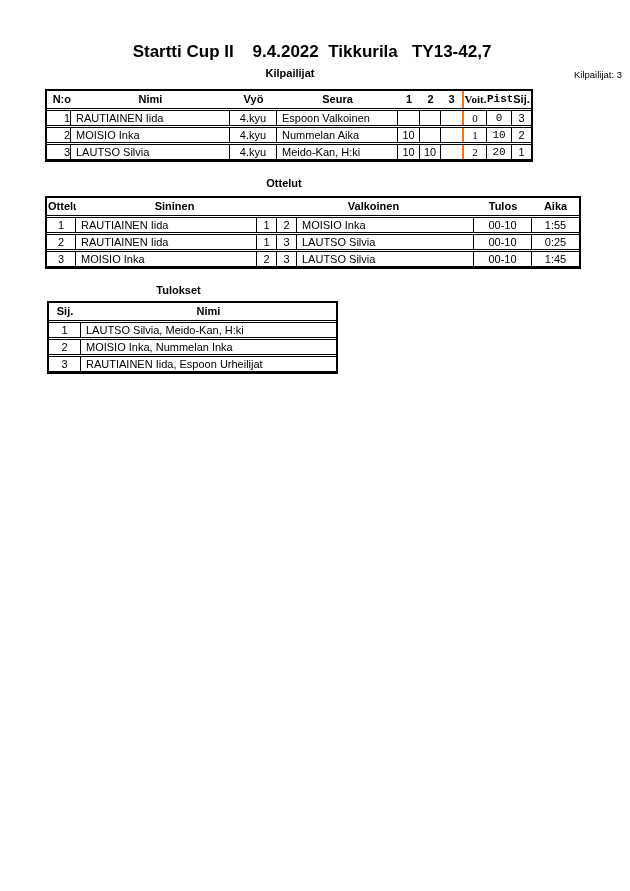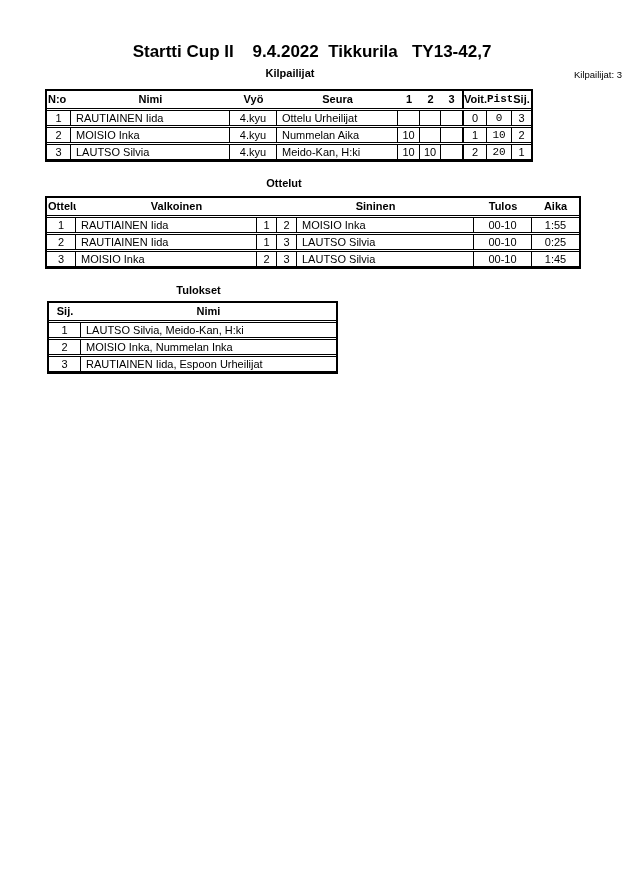--- a/index.html
+++ b/index.html
@@ -27,21 +27,21 @@
   }
 
   .sec-title {
     position: absolute;
     font-size: 11px; font-weight: bold;
     text-align: center;
     white-space: pre;
   }
   .sec-title.kilp { top: 67px; left: 40px; width: 466px; }
   .sec-title.otte { top: 177px; left: 16px; width: 502px; }
-  .sec-title.tulo { top: 284px; left: 38px; width: 287px; }
+  .sec-title.tulo { top: 284px; left: 18px; width: 287px; }
 
   .count-label {
     position: absolute;
     top: 69px; right: 25px;
     font-size: 9.5px;
     white-space: pre;
   }
 
   
   .tbl {
@@ -67,28 +67,28 @@
   }
   .row:first-of-type { margin-top: 1px; }
   .c {
     box-sizing: border-box;
     overflow: hidden;
     white-space: nowrap;
   }
   .row .c { border-right: 1px solid #000; }
   .row .c:last-child { border-right: none; }
   .row .c.nobr { border-right: none; }
-  .c.thickleft { border-left: 2px solid #000000; }
+  .c.thickleft { border-left: 2px solid #f97316; font-family: Liberation Serif, serif; }
   .tc { text-align: center; }
   .tl { text-align: left; padding-left: 5px; }
   .hl { text-align: left; padding-left: 1px; }
 
   
   .tbl.t1 { left: 28px; top: 89px; width: 484px; }
-  .t1c0 { flex: 0 0 24px; }
+  .t1c0 { flex: 0 0 24px; text-align: right; }
   .t1c1 { flex: 0 0 159px; }
   .t1c2 { flex: 0 0 47px; }
   .t1c3 { flex: 0 0 121px; }
   .t1c4 { flex: 0 0 22px; }
   .t1c5 { flex: 0 0 21px; }
   .t1c6 { flex: 0 0 21px; }
   .t1c7 { flex: 0 0 25px; }
   .t1c8 { flex: 0 0 25px; font-family: Liberation Mono, monospace; }
   .t1c9 { flex: 1 1 auto; }
 
@@ -130,21 +130,21 @@
       <div class="c t1c6 tc">3</div>
       <div class="c t1c7 tc thickleft">Voit.</div>
       <div class="c t1c8 tc">Pist.</div>
       <div class="c t1c9 tc">Sij.</div>
     </div>
 
     <div class="row">
       <div class="c t1c0 tc">1</div>
       <div class="c t1c1 tl">RAUTIAINEN Iida</div>
       <div class="c t1c2 tc">4.kyu</div>
-      <div class="c t1c3 tl">Ottelu Urheilijat</div>
+      <div class="c t1c3 tl">Espoon Valkoinen</div>
       <div class="c t1c4 tc"></div>
       <div class="c t1c5 tc"></div>
       <div class="c t1c6 tc nobr"></div>
       <div class="c t1c7 tc thickleft">0</div>
       <div class="c t1c8 tc">0</div>
       <div class="c t1c9 tc">3</div>
     </div>
 
     <div class="row">
       <div class="c t1c0 tc">2</div>
@@ -171,22 +171,22 @@
       <div class="c t1c8 tc">20</div>
       <div class="c t1c9 tc">1</div>
     </div>
   </div>
 
   <div class="sec-title otte">Ottelut</div>
 
   <div class="tbl t2">
     <div class="hrow">
       <div class="c t2c0 hl">Ottelu</div>
+      <div class="c t2h2 tc">Sininen</div>
       <div class="c t2h1 tc">Valkoinen</div>
-      <div class="c t2h2 tc">Sininen</div>
       <div class="c t2c5 tc">Tulos</div>
       <div class="c t2c6 tc">Aika</div>
     </div>
 
     <div class="row">
       <div class="c t2c0 tc">1</div>
       <div class="c t2c1 tl">RAUTIAINEN Iida</div>
       <div class="c t2c2 tc">1</div>
       <div class="c t2c3 tc">2</div>
       <div class="c t2c4 tl">MOISIO Inka</div>

